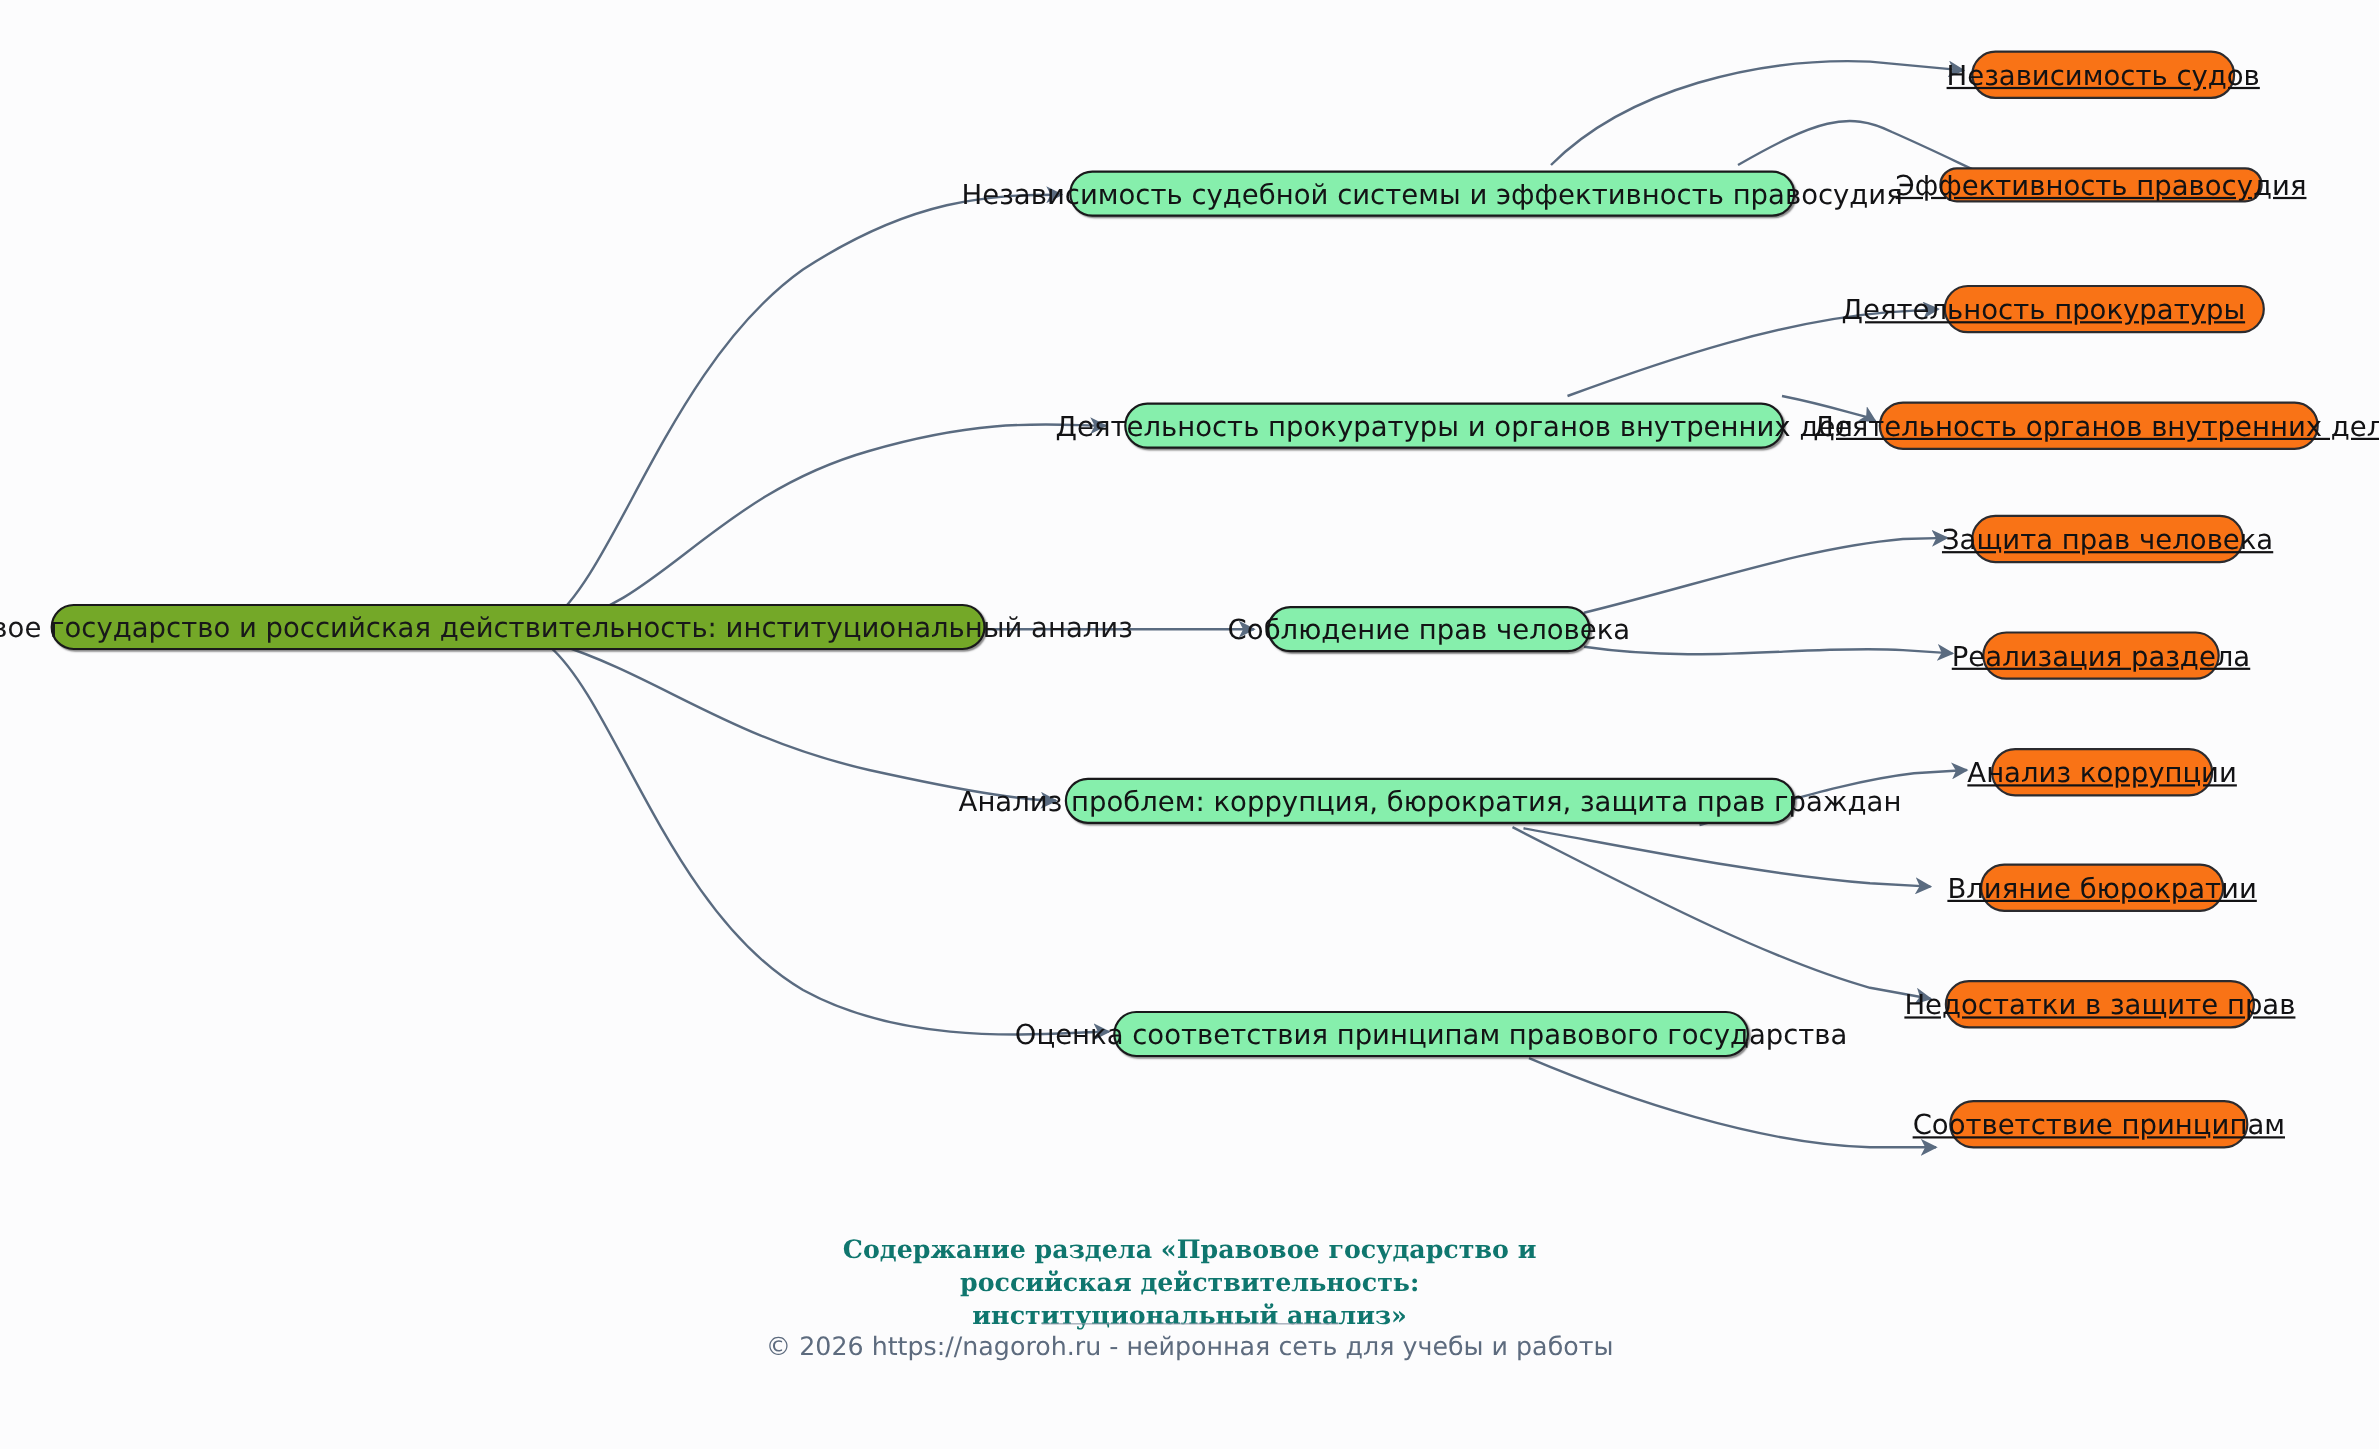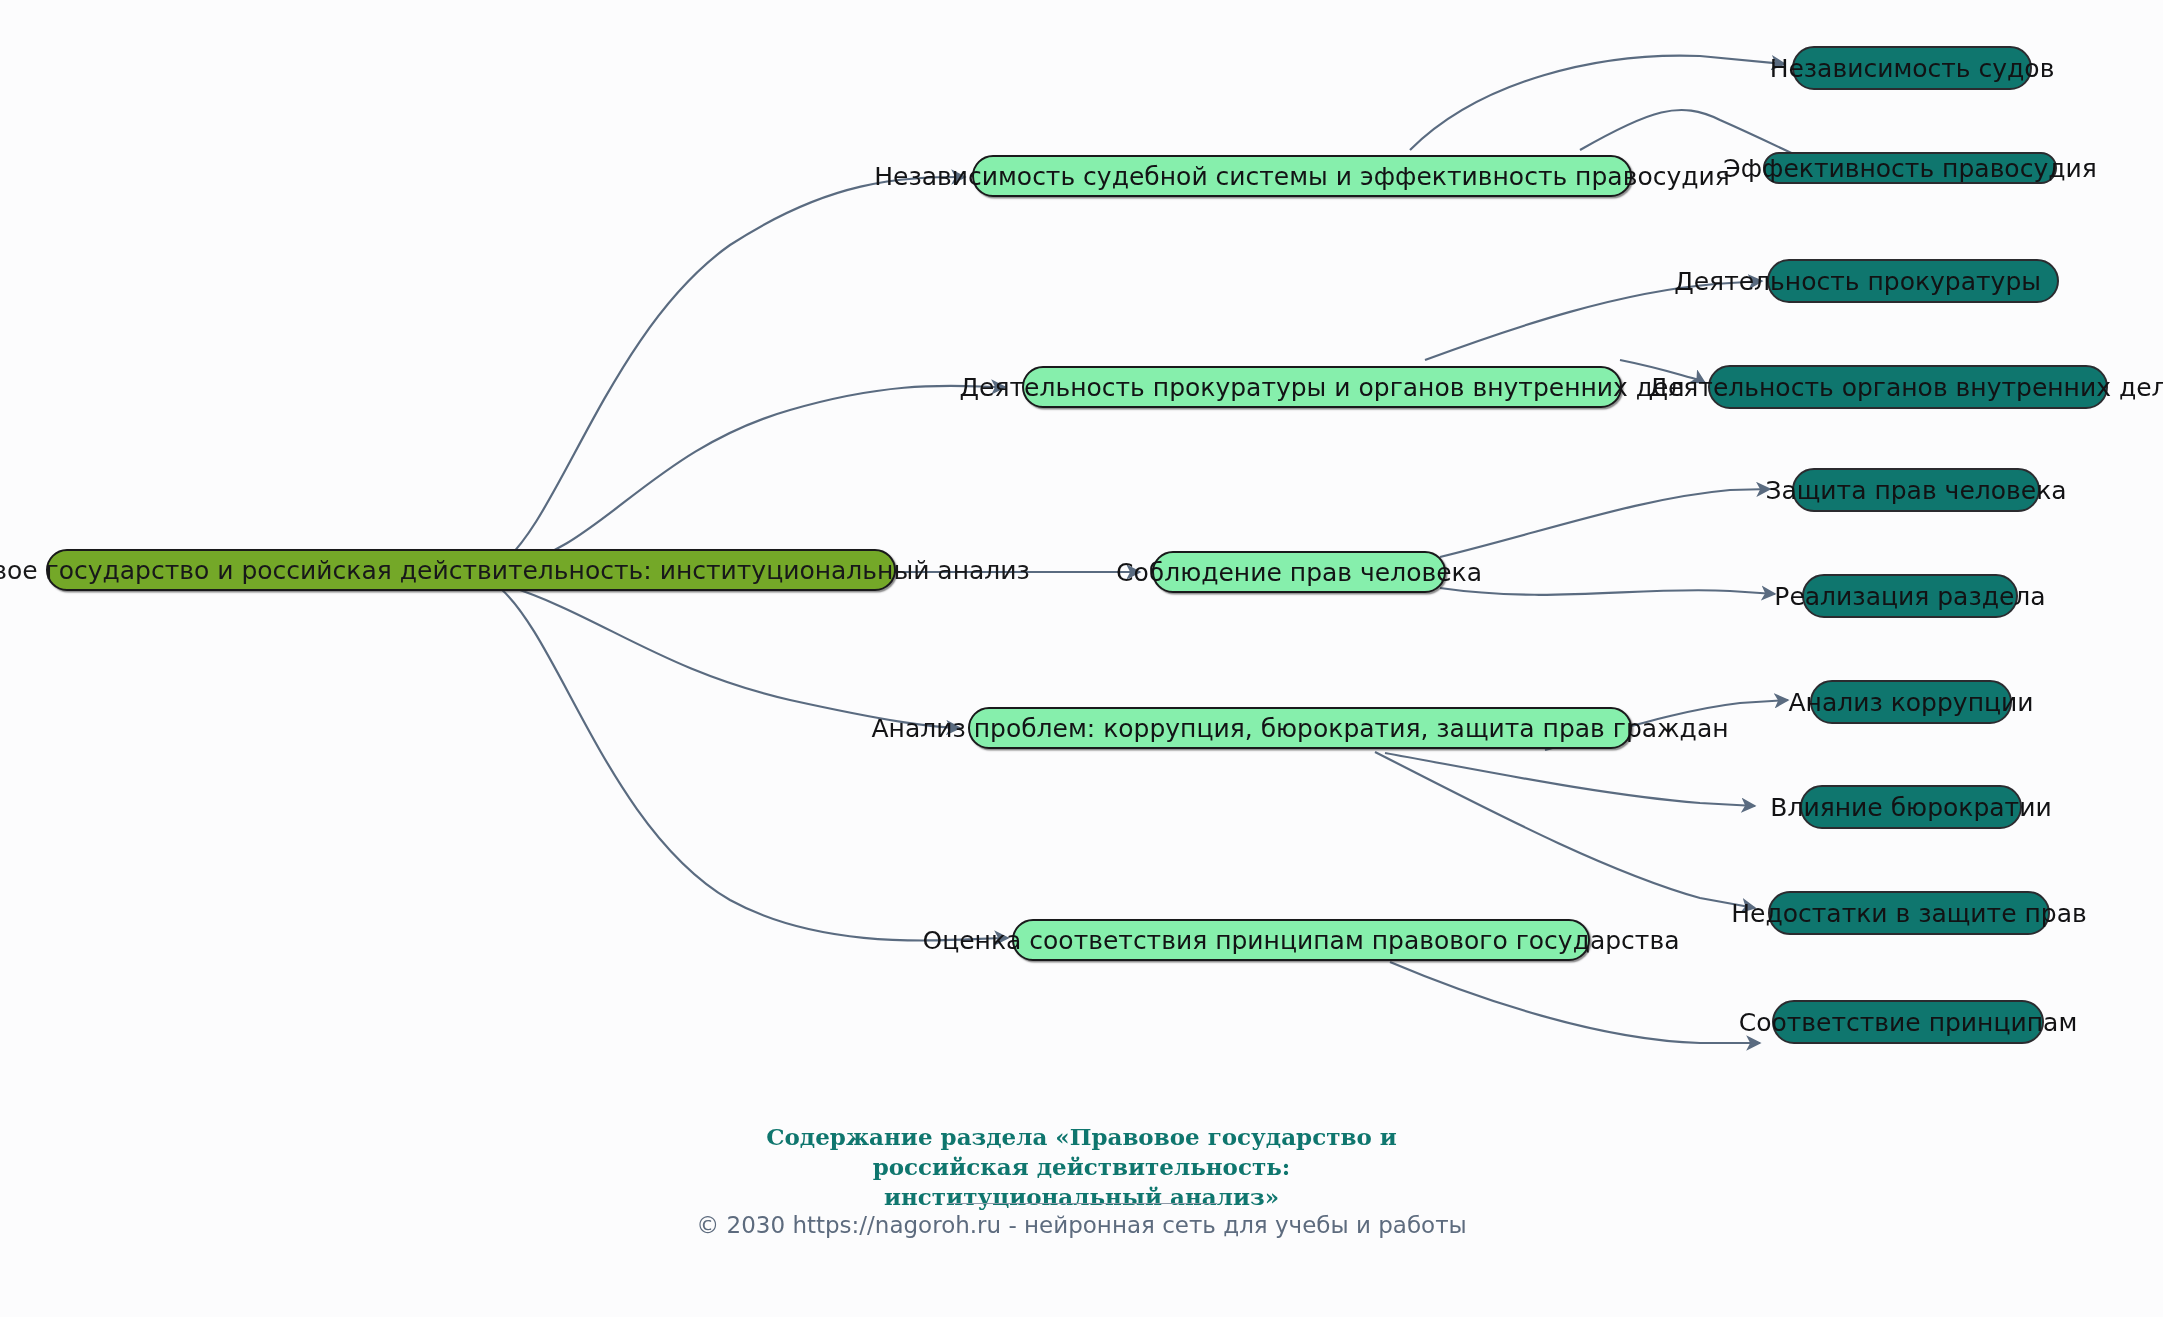--- a/index.html
+++ b/index.html
@@ -54,26 +54,27 @@
     background: #86efac;
     border: 2px solid #19191b;
     border-radius: 22px;
     color: #131315;
     font-size: 25px;
     padding: 0 16px;
     box-shadow: 1.5px 1.5px 1.5px rgba(40,40,40,0.55);
   }
 
   .node-leaf {
-    background: #0f766e;
+    background: #f97316;
     border: 2.2px solid #2b2b2f;
     border-radius: 22px;
     color: #121214;
     font-size: 25px;
     padding: 0 16px;
+    text-decoration: underline;
   }
 
   .footer-title {
     position: absolute;
     left: 0;
     width: 2163px;
     top: 1122px;
     text-align: center;
     color: #0f766e;
     font-family: "DejaVu Serif", "Liberation Serif", serif;
@@ -192,15 +193,15 @@
     <span>Оценка соответствия принципам правового государства</span>
   </div>
   <div class="node node-leaf" style="left:1772px; top:1000px; width:272px; height:44px;">
     <span>Соответствие принципам</span>
   </div>
 
   <div class="footer-title">Содержание раздела «Правовое государство и
 российская действительность:
 институциональный анализ»</div>
   <div class="footer-rule"></div>
-  <div class="footer-copy">© 2030 https://nagoroh.ru - нейронная сеть для учебы и работы</div>
+  <div class="footer-copy">© 2026 https://nagoroh.ru - нейронная сеть для учебы и работы</div>
 
 </div>
 
 </body></html>

